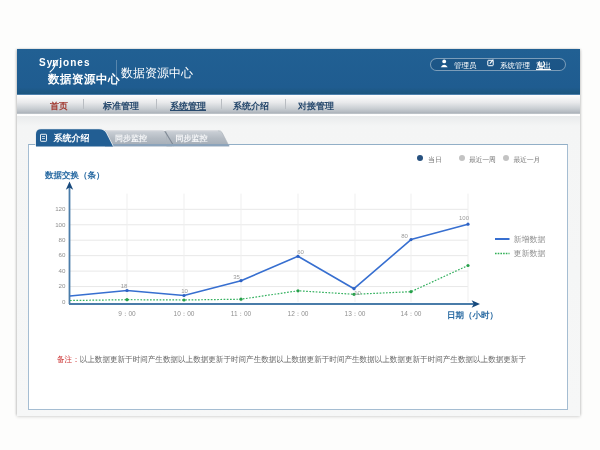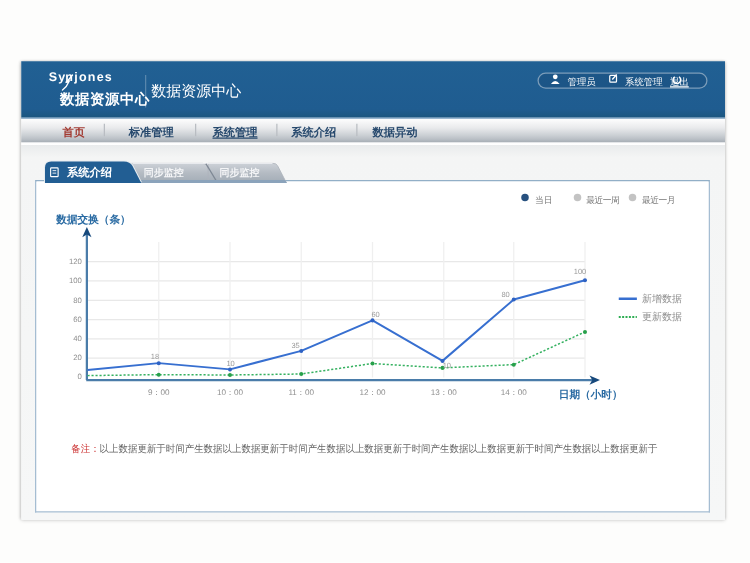--- a/index.html
+++ b/index.html
@@ -43,21 +43,21 @@
   </div>
   <div class="nav">
     <span style="left:33px;color:#a23b32;">首页</span>
     <span class="sep" style="left:66px;"></span>
     <span style="left:86px;">标准管理</span>
     <span class="sep" style="left:139px;"></span>
     <span style="left:153px;text-decoration:underline;">系统管理</span>
     <span class="sep" style="left:204px;"></span>
     <span style="left:216px;">系统介绍</span>
     <span class="sep" style="left:268px;"></span>
-    <span style="left:281px;">数据异动</span>
+    <span style="left:281px;">对接管理</span>
   </div>
   <div class="content"></div>
 </div>
 <div class="abs box"></div>
 <div class="abs radios">
   <span class="dot" style="left:417.4px;top:155.2px;background:#27517f;"></span>
   <span style="position:absolute;left:428px;top:154.5px;">当日</span>
   <span class="dot" style="left:458.7px;top:155.2px;background:#c3c3c3;"></span>
   <span style="position:absolute;left:469px;top:154.5px;letter-spacing:-0.4px;">最近一周</span>
   <span class="dot" style="left:503.3px;top:155.2px;background:#c3c3c3;"></span>

